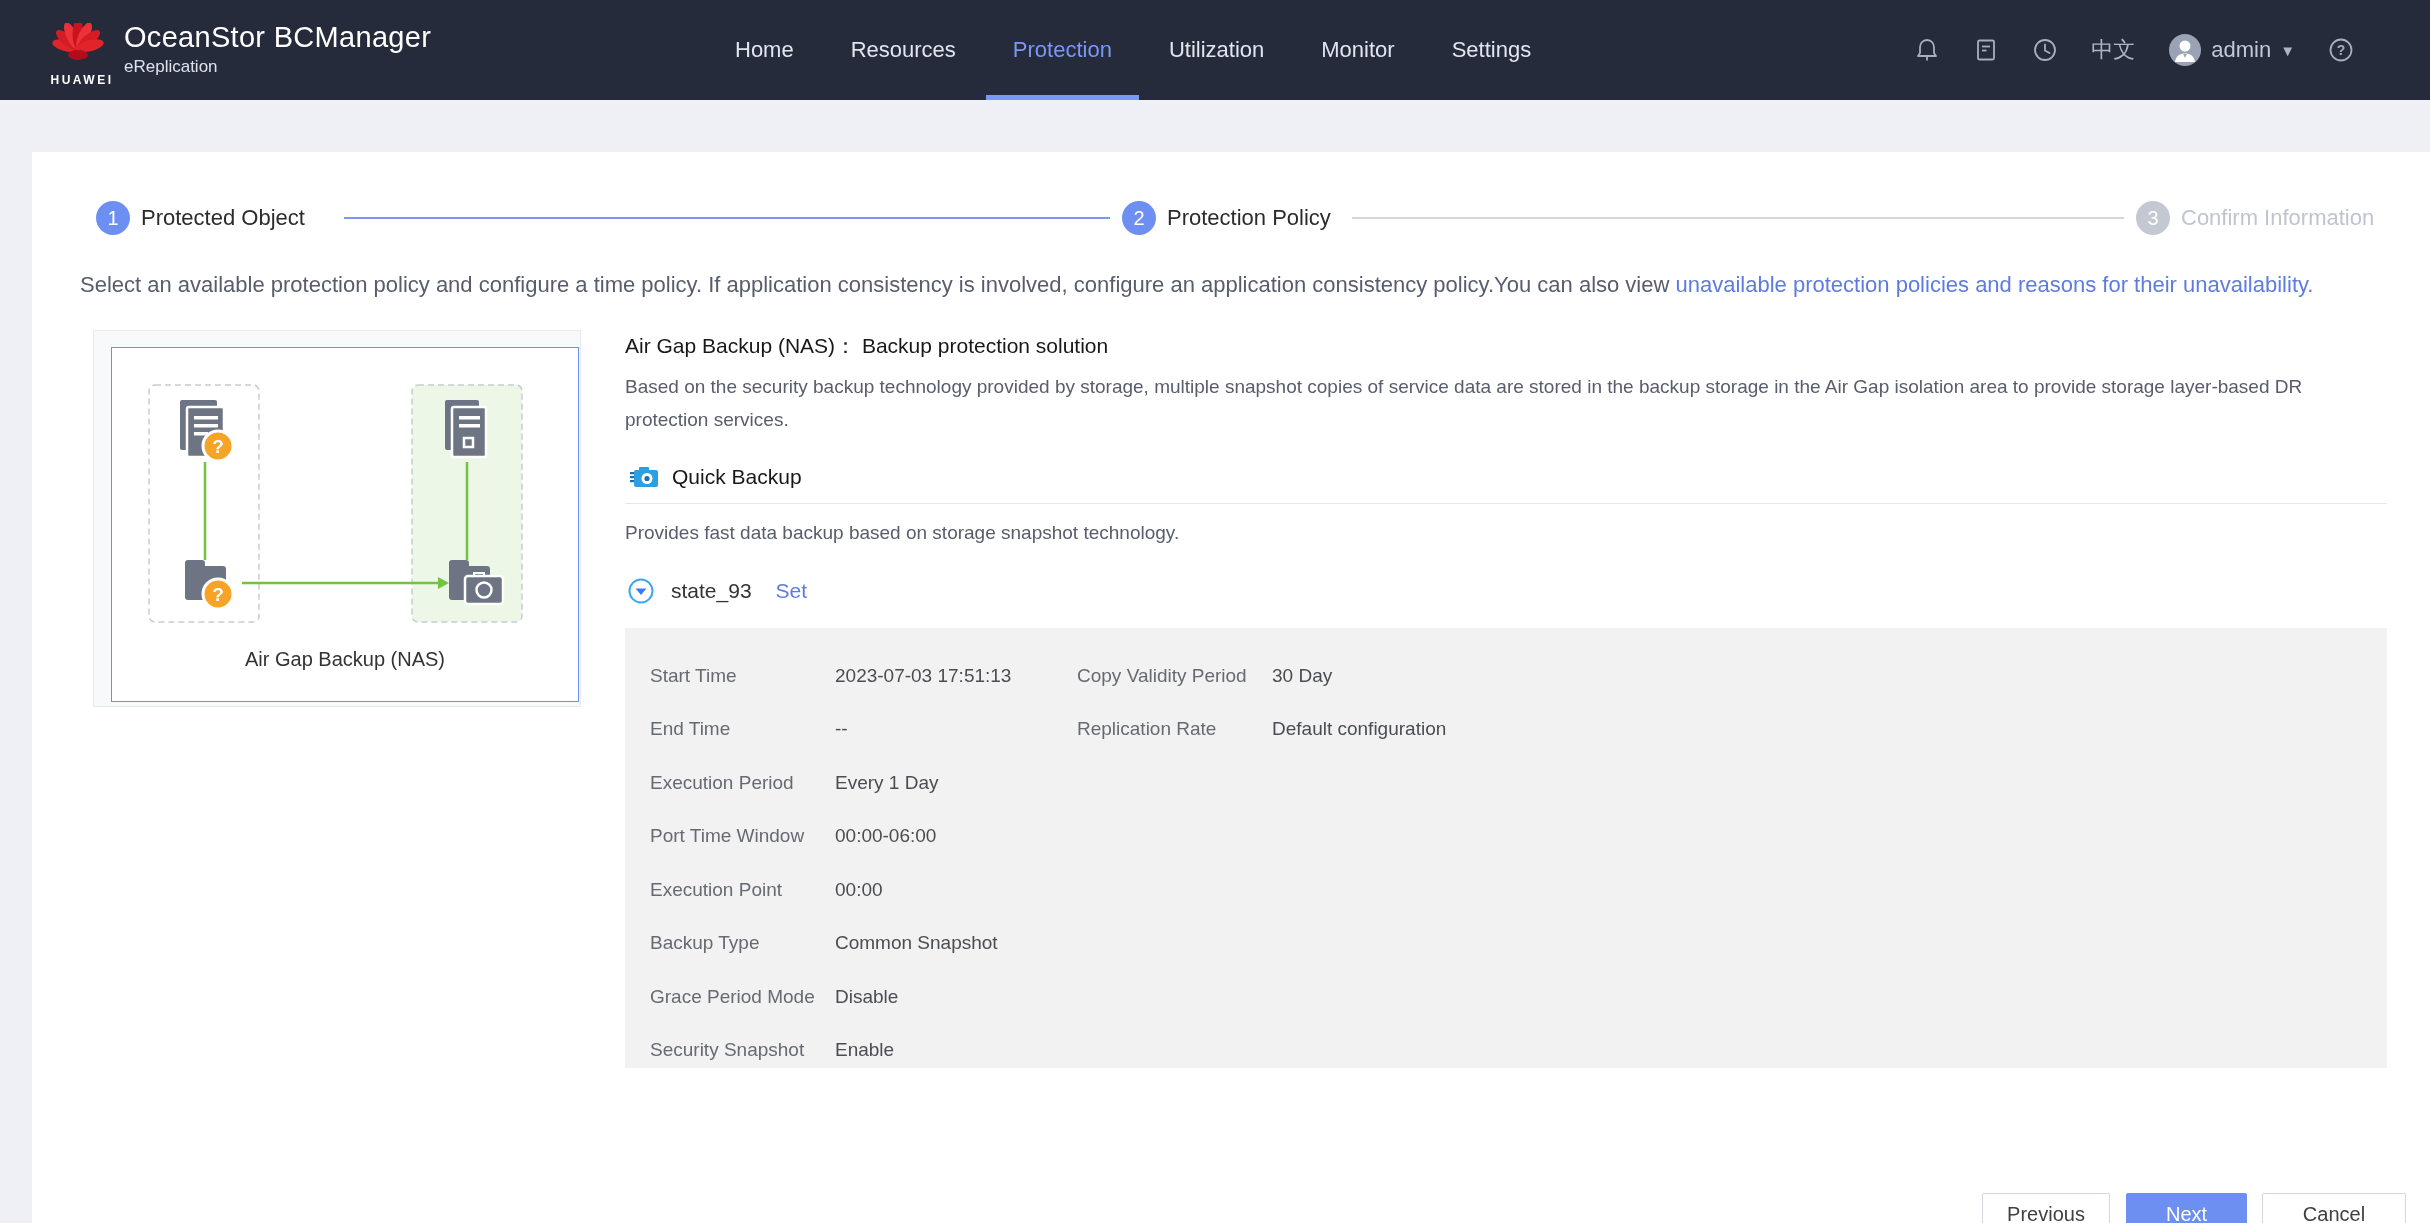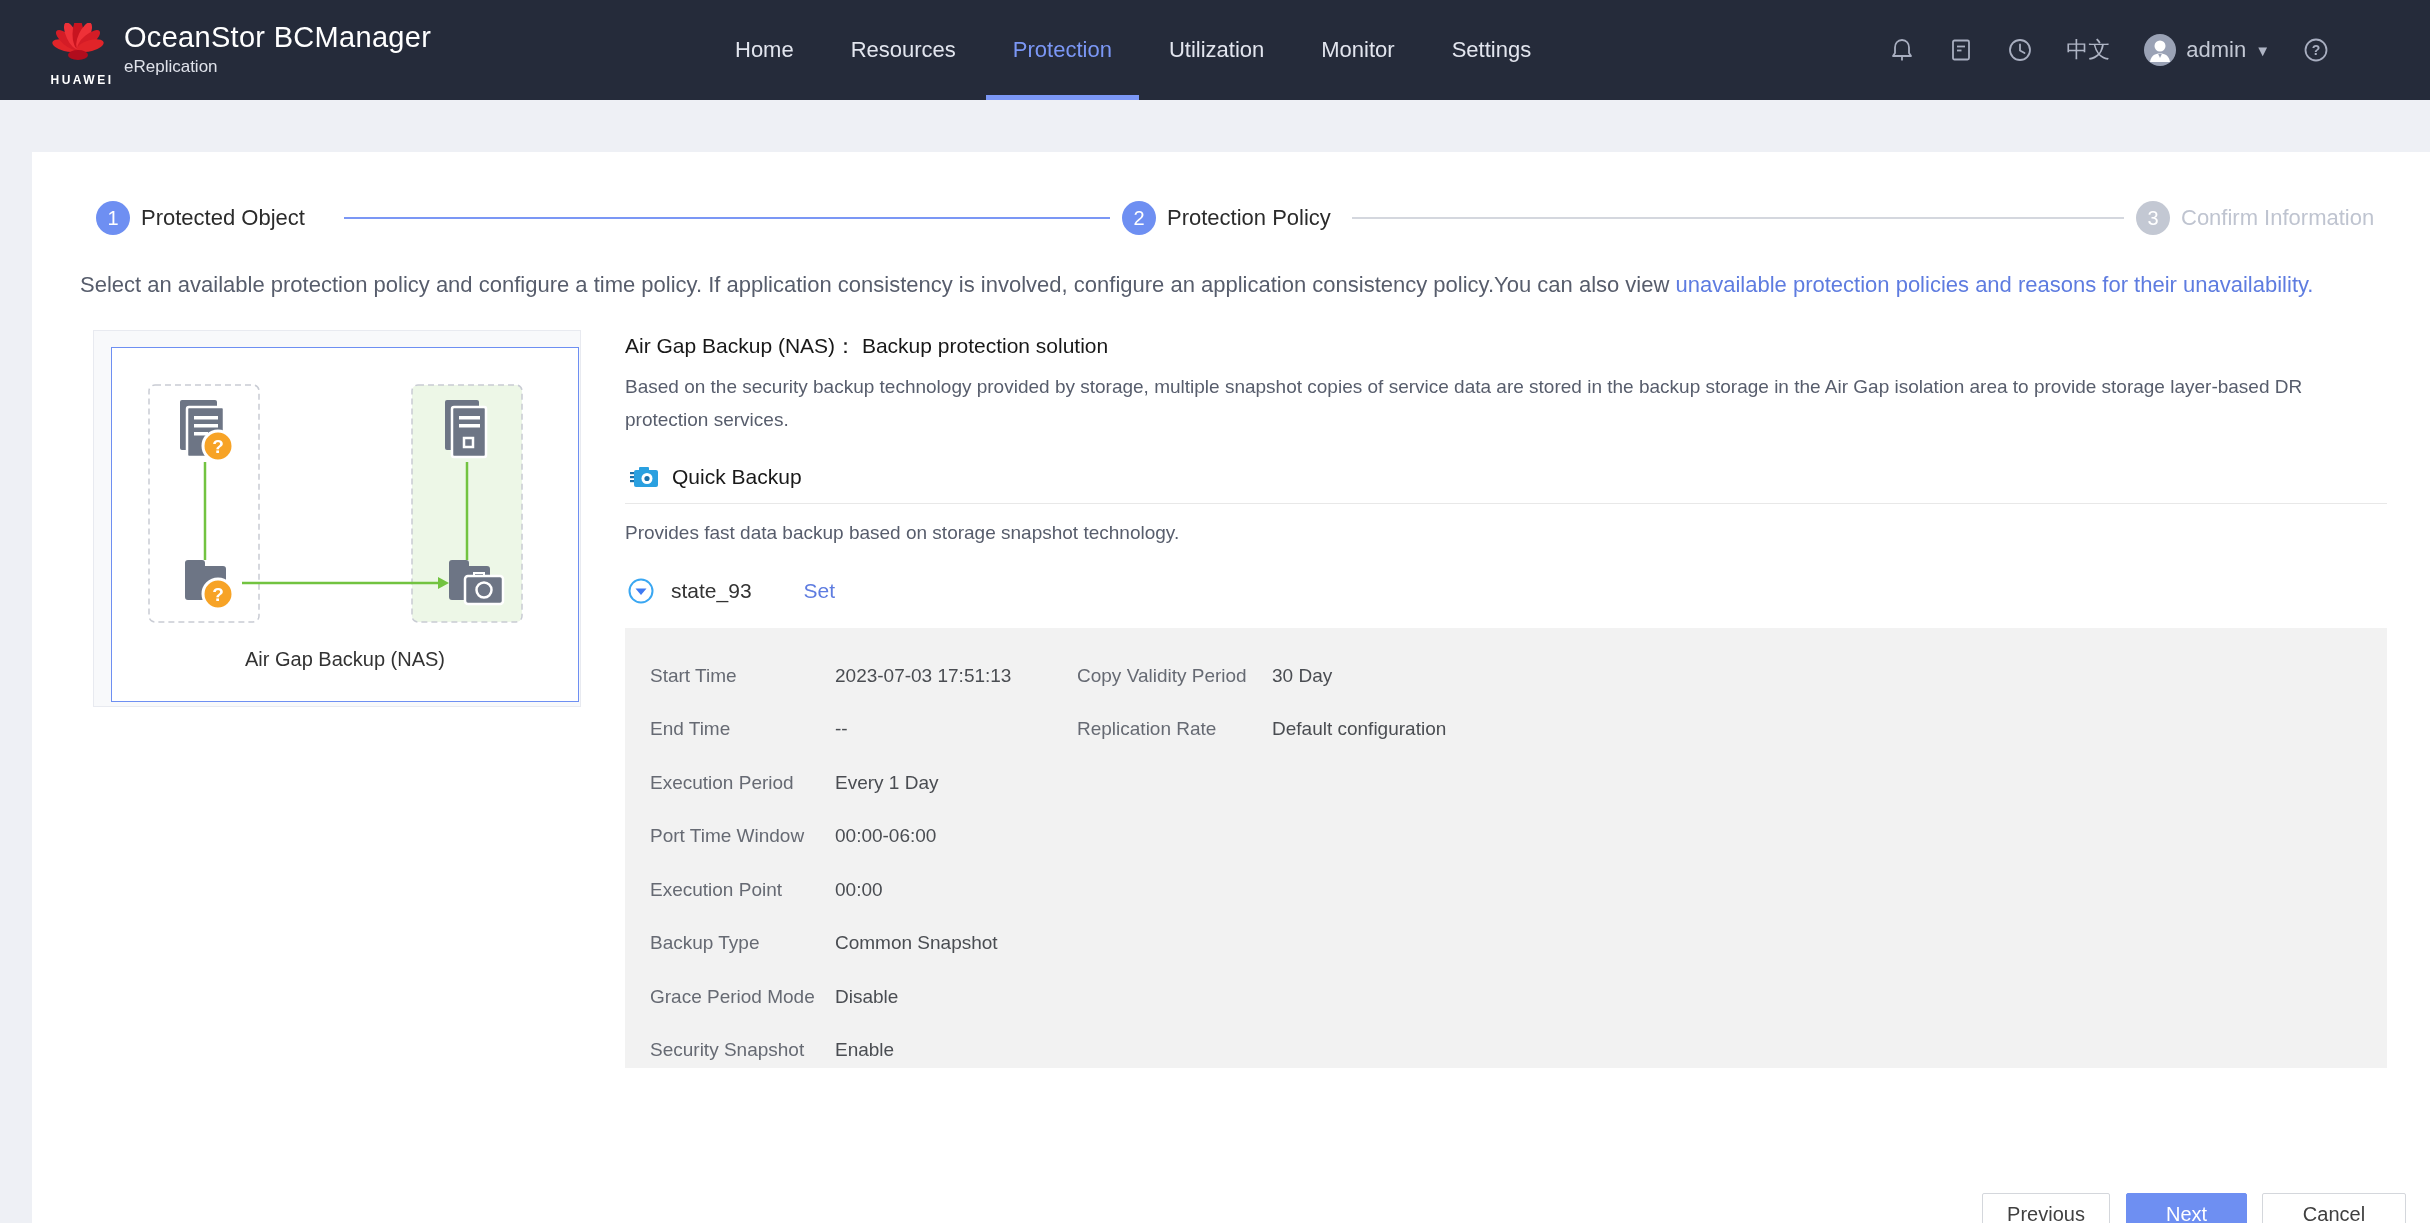--- a/index.html
+++ b/index.html
@@ -14,21 +14,21 @@
   .logo-txt { color:#fff; font-size:12px; font-weight:bold; letter-spacing:2.5px; margin-top:2px;margin-left:8px; }
   .brand-text { margin-left:14px; margin-top:8px; }
   .brand-title { color:#ffffff; font-size:29px; letter-spacing:0.3px; }
   .brand-sub { color:#dfe2ea; font-size:17px; margin-top:3px; }
 
   .nav { position:absolute; left:735px; top:0; height:100px; display:flex; align-items:center; gap:57px; }
   .nav-item { position:relative; color:#e2e5ee; font-size:22px; height:100px; line-height:100px; cursor:pointer; white-space:nowrap; }
   .nav-item.active { color:#7b97f5; }
   .nav-item.active::after { content:""; position:absolute; left:-27px; right:-27px; bottom:0; height:5px; background:#7b97f5; }
 
-  .hdr-actions { position:absolute; right:0; top:0; height:100px; display:flex; align-items:center; gap:33px; padding-right:101px; }
+  .hdr-actions { position:absolute; right:0; top:0; height:100px; display:flex; align-items:center; gap:33px; padding-right:76px; }
   .hicon { width:26px; height:26px; display:block; cursor:pointer; }
   .lang { color:#aeb4c4; font-size:22px; cursor:pointer; }
   .userwrap { display:flex; align-items:center; gap:9px; cursor:pointer; }
   .avatar { width:34px; height:34px; }
   .username { color:#c3c8d4; font-size:22px; }
   .caret { color:#aeb4c4; font-size:15px; }
 
   
   .panel { position:absolute; left:32px; top:152px; width:2398px; height:1071px; background:#ffffff; }
 
@@ -53,21 +53,21 @@
   .d-title { position:absolute; left:593px; top:180px; font-size:21px; color:#181818; }
   .d-desc { position:absolute; left:593px; top:218px; width:1762px; font-size:19px; color:#575d6c; line-height:33px; }
   .sec-hd { position:absolute; left:596px; top:312px; display:flex; align-items:center; gap:13px; }
   .sec-title { font-size:21px; color:#181818; }
   .divider { position:absolute; left:593px; top:351px; width:1762px; height:1px; background:#e8e8e8; }
   .sec-desc { position:absolute; left:593px; top:370px; font-size:19px; color:#575d6c; }
 
   .policy-row { position:absolute; left:596px; top:426px; display:flex; align-items:center; }
   .toggle-ic { width:26px; height:26px; cursor:pointer; }
   .policy-name { margin-left:17px; font-size:21px; color:#333; }
-  .set-link { margin-left:52px; font-size:21px; color:#5e7ce0; text-decoration:none; cursor:pointer; }
+  .set-link { margin-left:24px; font-size:21px; color:#5e7ce0; text-decoration:none; cursor:pointer; }
 
   .ptable { position:absolute; left:593px; top:476px; width:1762px; height:440px; background:#f2f2f2; }
   .pcol { position:absolute; top:21px; }
   .pcol.left { left:25px; }
   .pcol.right { left:452px; }
   .frow { height:53.5px; display:flex; align-items:center; }
   .f-label { display:inline-block; font-size:19px; color:#666a73; }
   .pcol.left .f-label { width:185px; }
   .pcol.right .f-label { width:195px; }
   .f-value { font-size:19px; color:#4a4d52; white-space:nowrap; }

